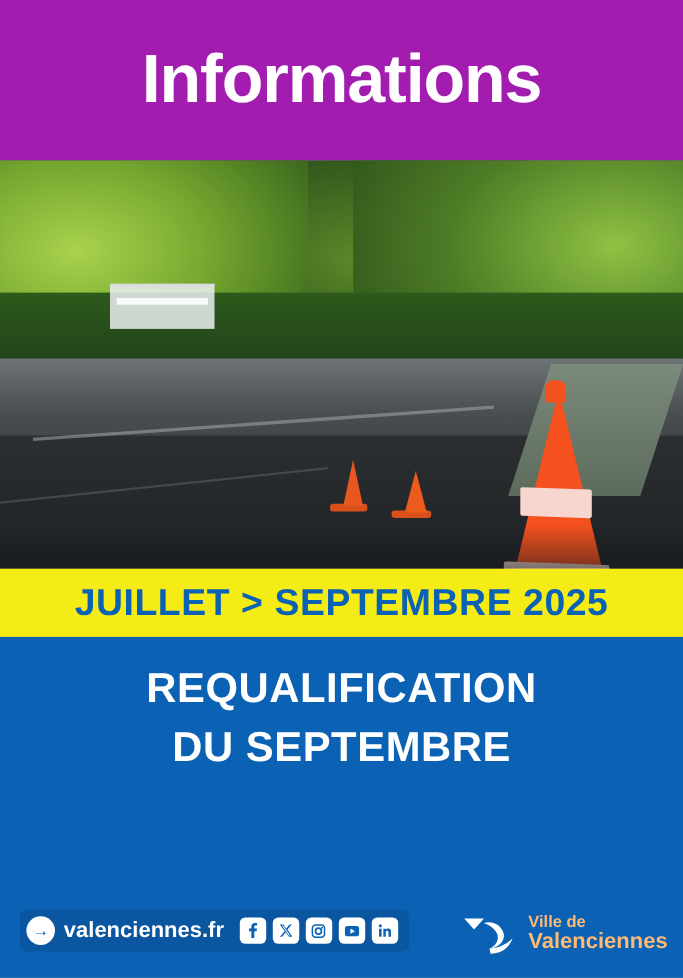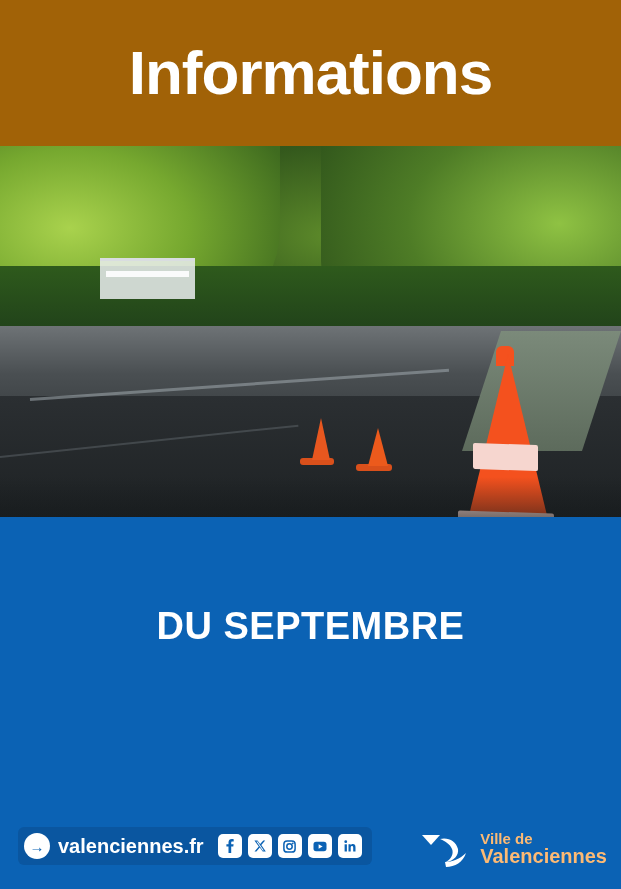--- a/index.html
+++ b/index.html
@@ -18,21 +18,21 @@
     overflow: hidden;
     margin: 0 auto;
   }
 
   
   .header {
     position: absolute;
     left: 0; top: 0;
     width: 621px;
     height: 146px;
-    background: #a16207;
+    background: #a21caf;
     display: flex;
     flex-direction: column;
     align-items: center;
     justify-content: center;
   }
   .header-line1 {
     color: #ffffff;
     font-size: 62px;
     font-weight: bold;
     line-height: 0.95;
@@ -326,22 +326,26 @@
 
       <div class="cone-tip"></div>
       <div class="cone-main"></div>
       <div class="stripe stripe1"></div>
       <div class="stripe stripe2"></div>
 
     </div>
     <div class="photo-blur-bottom"></div>
   </div>
 
+  <div class="yellow-band">
+    <div class="date-text">JUILLET &gt; SEPTEMBRE 2025</div>
+  </div>
 
   <div class="title-block">
+    <div class="title-line">REQUALIFICATION</div>
     <div class="title-line">DU SEPTEMBRE</div>
   </div>
 
   <div class="footer">
 
     <div class="website-pill">
       <div class="arrow-circle">→</div>
       <div class="website-url">valenciennes.fr</div>
 
       <div class="social-list">

